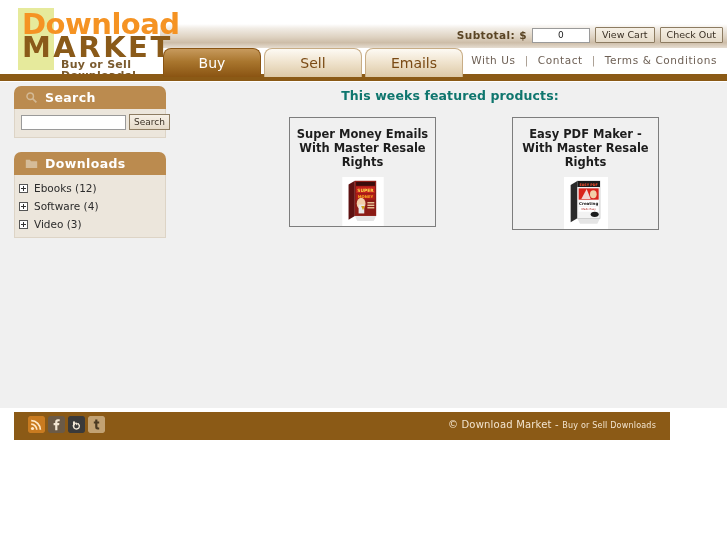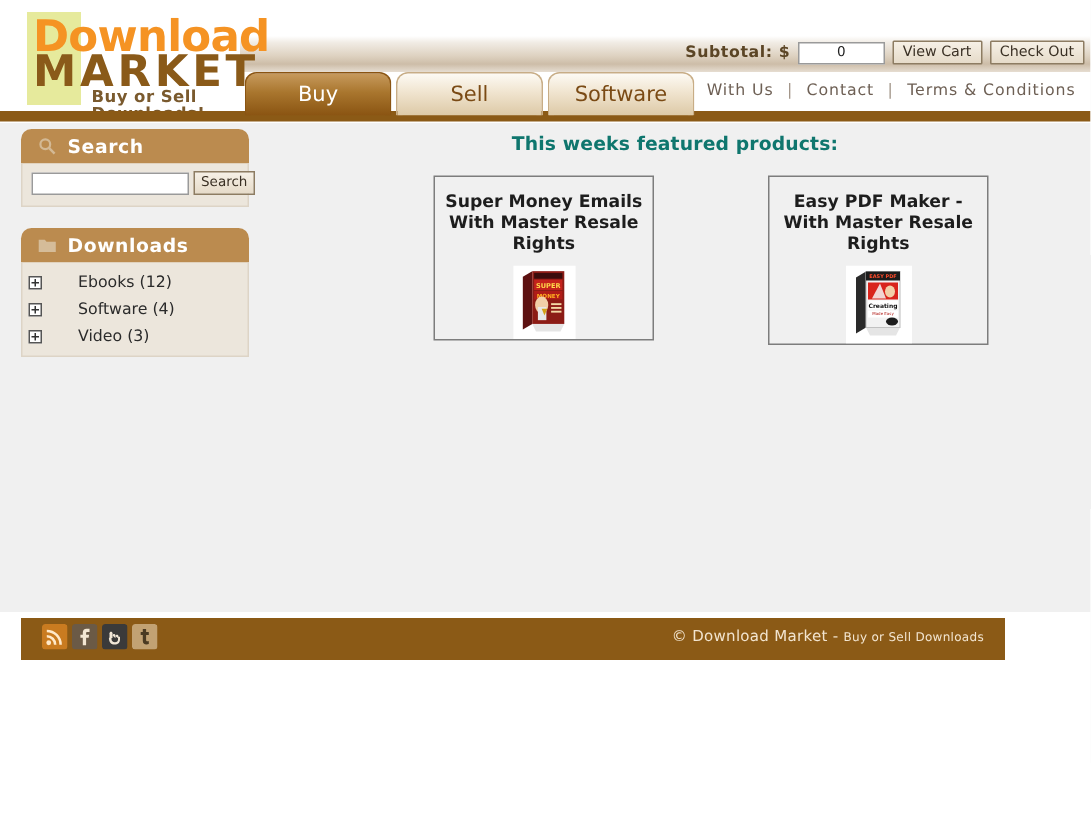--- a/index.html
+++ b/index.html
@@ -129,21 +129,21 @@
     font-size: 9px; padding: 0 2px; font-family: "DejaVu Sans", sans-serif;
   }
   .search-btn {
     height: 16px; padding: 0 4px; border: 1px solid #8d7c62;
     background: linear-gradient(to bottom, #f6f0e6 0%, #e6dbc9 100%);
     color: #3a3024; font-size: 9px; cursor: pointer; line-height: 14px;
     font-family: "DejaVu Sans", sans-serif;
   }
   .cat-body { padding: 4px 0 4px 0; }
   .cat-item {
-    display: flex; align-items: center; gap: 24px;
+    display: flex; align-items: center; gap: 6px;
     padding: 3px 0 3px 4px; font-size: 10.5px; color: #2b2b2b; cursor: pointer;
   }
   .plus-box {
     width: 9px; height: 9px; border: 1px solid #555; background: #fff;
     position: relative; flex: none;
   }
   .plus-box::before, .plus-box::after {
     content: ""; position: absolute; background: #333;
   }
   .plus-box::before { left: 1px; top: 3px; width: 5px; height: 1px; }
@@ -213,21 +213,21 @@
       <button class="cart-btn">Check Out</button>
     </div>
   </div>
 
   <div class="navbar">
     <div class="nav-base"></div>
 
     <div class="tabs">
       <div class="tab active">Buy</div>
       <div class="tab inactive">Sell</div>
-      <div class="tab inactive">Software</div>
+      <div class="tab inactive">Emails</div>
     </div>
 
     <div class="nav-links">
       <a>With Us</a>
       <span class="nav-sep">|</span>
       <a>Contact</a>
       <span class="nav-sep">|</span>
       <a>Terms &amp; Conditions</a>
     </div>
   </div>

